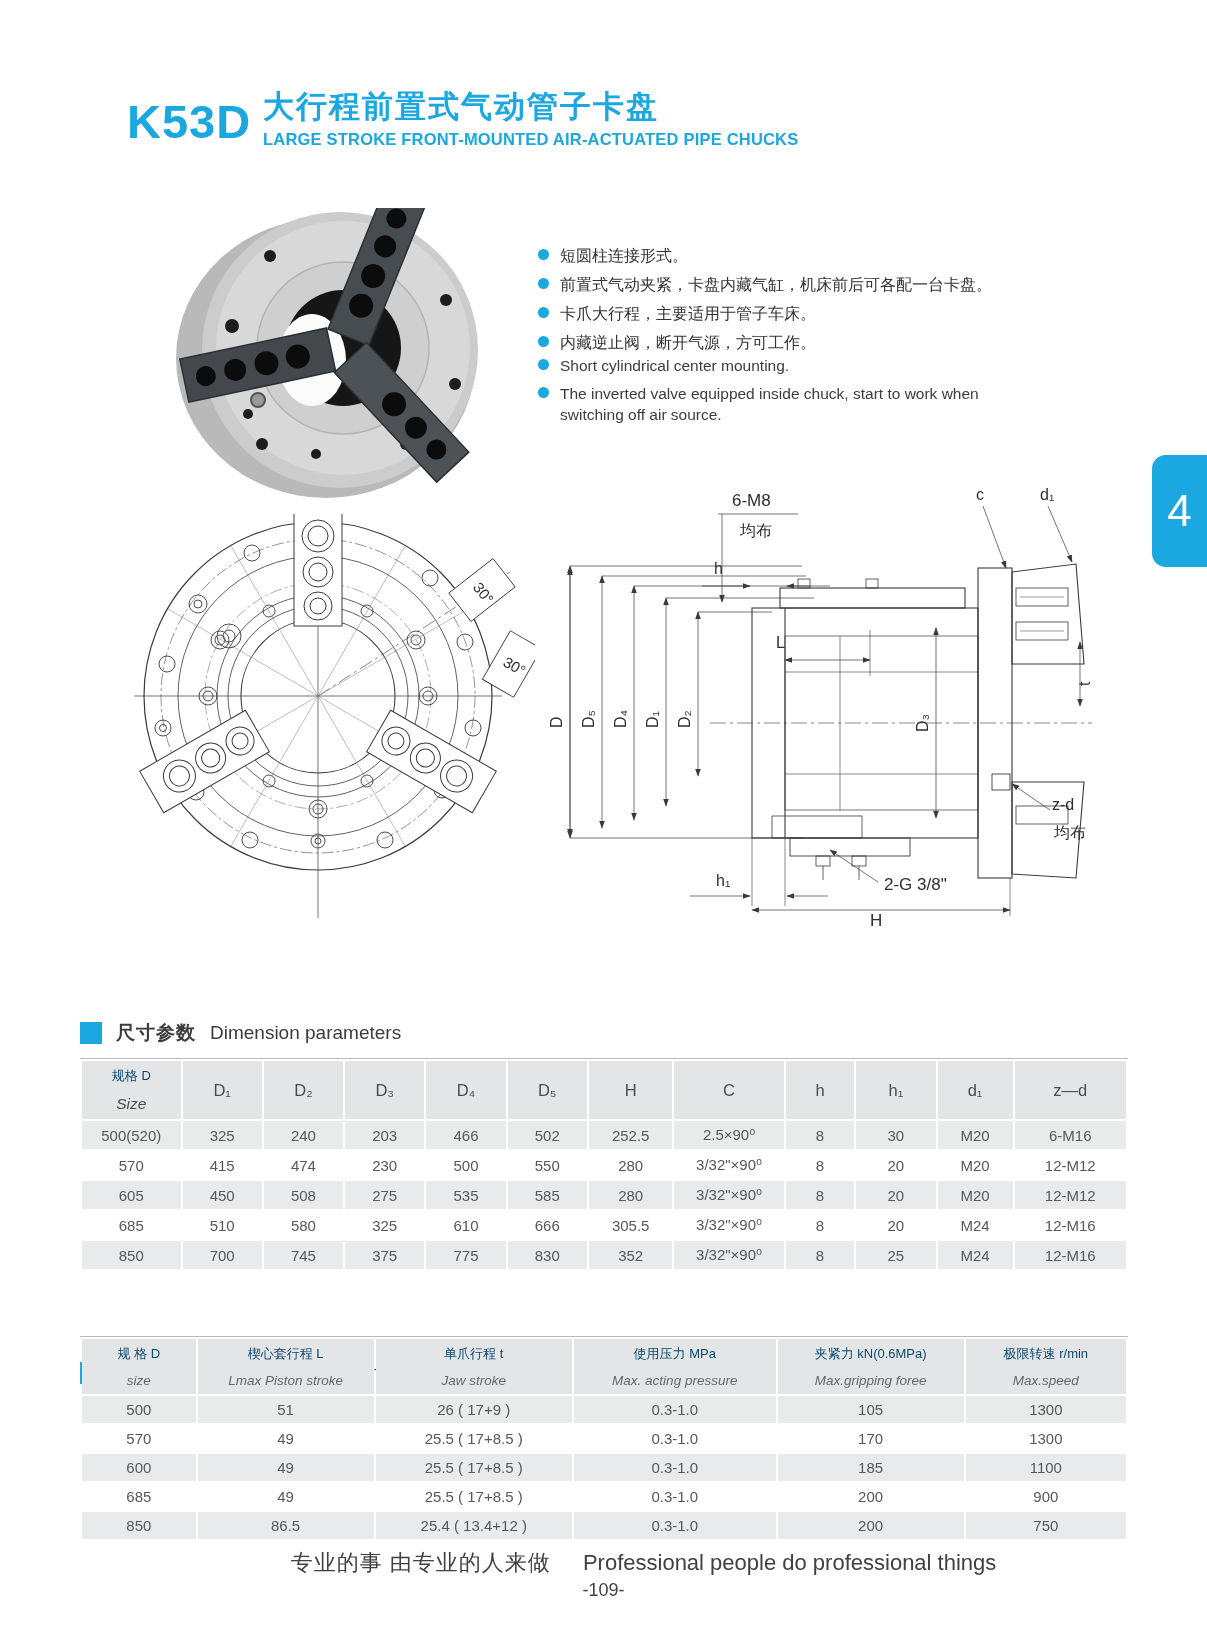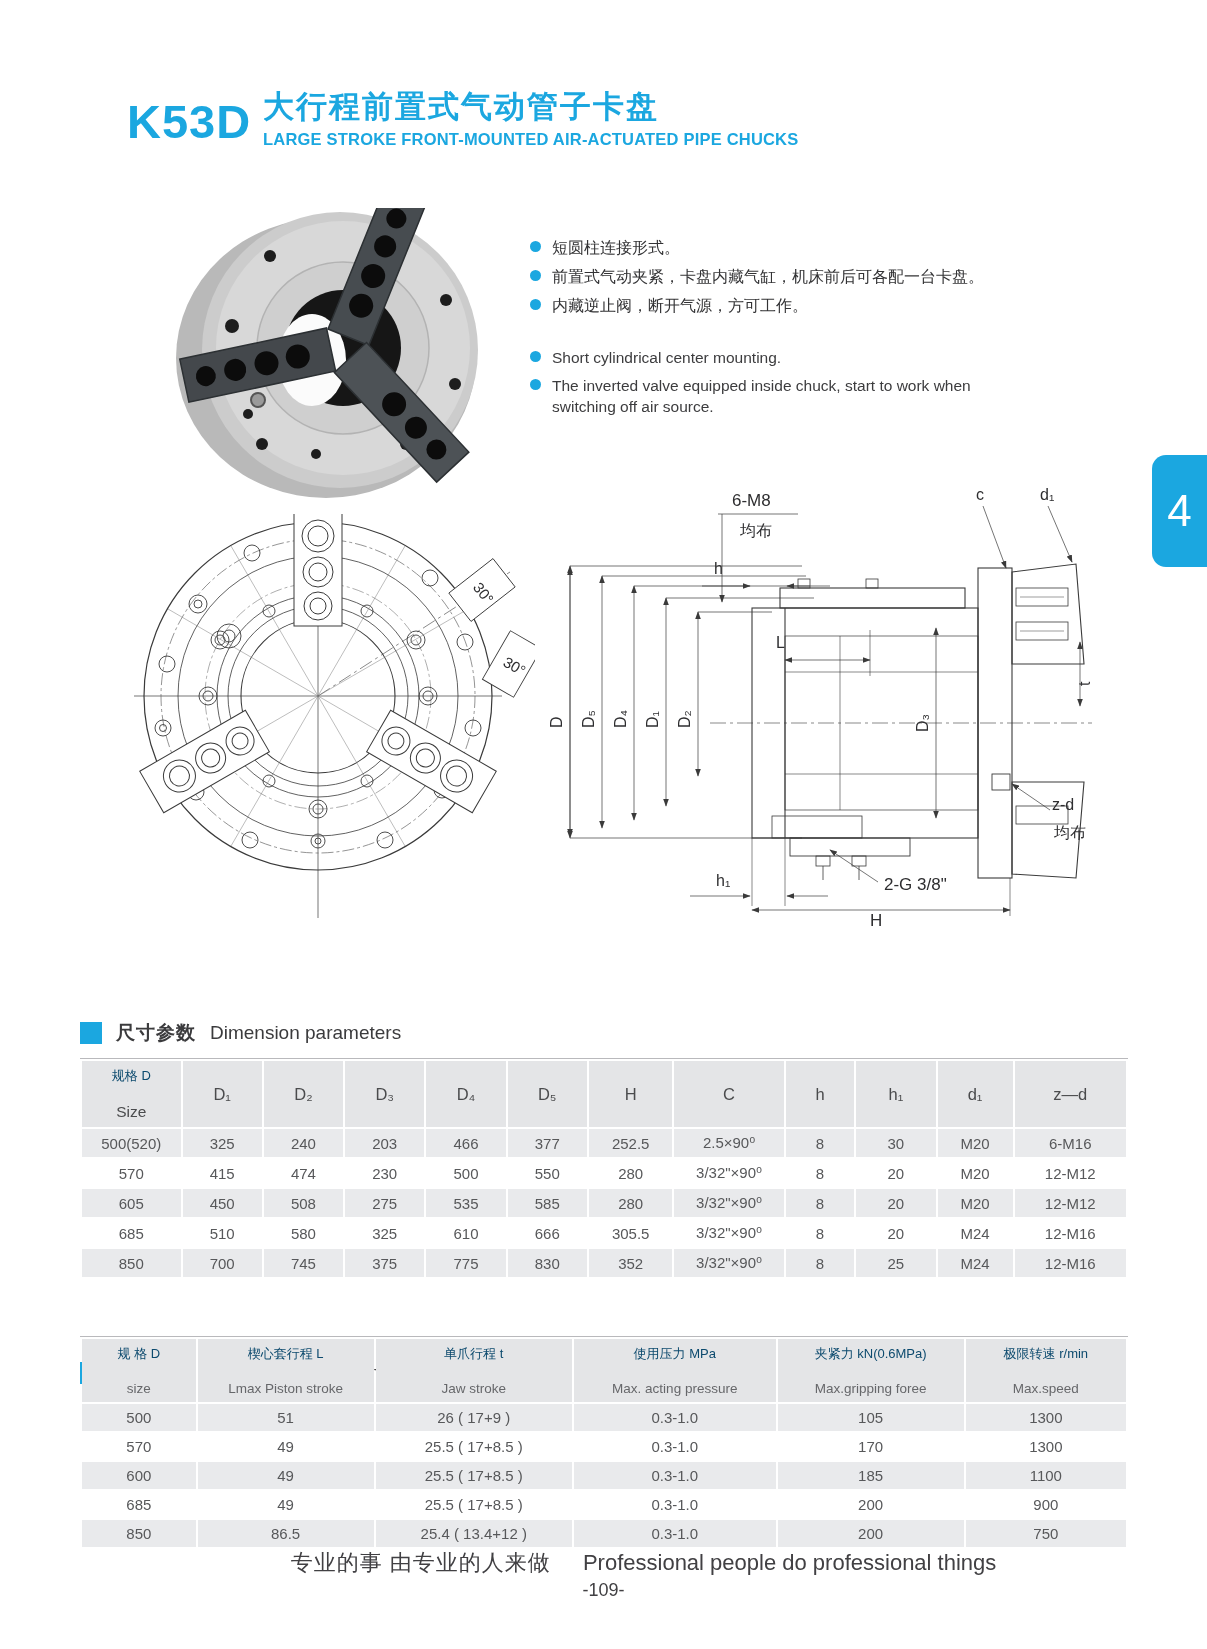--- a/index.html
+++ b/index.html
@@ -5,21 +5,21 @@
   html,body{margin:0;padding:0;background:#fff;}
   body{font-family:"Liberation Sans","DejaVu Sans",sans-serif;color:#3a3a3c;}
   .page{position:relative;width:1207px;height:1649px;background:#ffffff;overflow:hidden;margin:0 auto;}
 
   
   .model{position:absolute;left:127px;top:94px;font-size:47px;font-weight:bold;color:#1ba7e0;letter-spacing:1px;}
   .title-zh{position:absolute;left:263px;top:86px;font-size:31px;font-weight:bold;color:#1ba7e0;letter-spacing:2px;}
   .title-en{position:absolute;left:263px;top:130px;font-size:16.5px;font-weight:bold;color:#1ba7e0;letter-spacing:.2px;}
 
   
-  .feat{position:absolute;left:530px;width:480px;list-style:none;margin:0;padding:0;}
+  .feat{position:absolute;left:530px;width:480px;list-style:none;margin:8px;padding:0;}
   .feat-zh{top:237px;}
   .feat-en{top:347px;}
   .feat li{position:relative;padding-left:22px;margin-bottom:8px;font-size:16px;line-height:21px;color:#333335;}
   .feat-en li{font-size:15.5px;line-height:21px;margin-bottom:7px;color:#3c3c3e;}
   .dot{position:absolute;left:0;top:4px;width:11px;height:11px;border-radius:50%;background:#1ba7e0;}
 
   
   .side-tab{position:absolute;right:0;top:455px;width:55px;height:112px;background:#1ba7e0;border-radius:14px 0 0 14px;display:flex;align-items:center;justify-content:center;color:#fff;font-size:44px;}
 
   
@@ -36,21 +36,21 @@
 
   
   .tbl-wrap{position:absolute;left:80px;width:1048px;border-top:1px solid #b9b9bc;}
   table{width:100%;border-collapse:separate;border-spacing:2px;table-layout:fixed;}
   th{background:#e4e5e7;color:#4a4b4d;font-weight:normal;font-size:16.5px;vertical-align:middle;padding:6px 2px;}
   td{text-align:center;font-size:15px;color:#57585a;padding:5px 2px;}
   tbody tr:nth-child(odd) td{background:#e9eaec;}
   tbody tr:nth-child(even) td{background:#ffffff;}
   .dim-tbl th{height:38px;}
   .th2l .zh{display:block;font-size:13px;color:#0c4a6e;}
-  .th2l .en{display:block;font-size:13.5px;color:#66676a;margin-top:18px;}
+  .th2l .en{display:block;font-size:13.5px;color:#66676a;margin-top:10px;font-style:italic;}
 
   
   .footer{position:absolute;left:0;top:1548px;width:100%;text-align:center;font-size:22px;color:#414043;padding-left:40px;}
   .footer .zh{margin-right:26px;letter-spacing:1px;}
   .pageno{position:absolute;left:0;top:1580px;width:100%;text-align:center;font-size:18px;color:#414043;}
 </style>
 </head>
 <body>
 
 <div class="page">
@@ -102,20 +102,21 @@
           <circle cx="194" cy="30" r="11" fill="#0c0c0c"></circle>
         <circle cx="194" cy="62" r="12" fill="#0c0c0c"></circle>
           <circle cx="194" cy="94" r="12" fill="#0c0c0c"></circle>
       </g>
     </svg>
   </div>
 
   <ul class="feat feat-zh">
     <li><span class="dot"></span><span>短圆柱连接形式。</span></li>
     <li><span class="dot"></span><span>前置式气动夹紧，卡盘内藏气缸，机床前后可各配一台卡盘。</span></li>
+    <li><span class="dot"></span><span>卡爪大行程，主要适用于管子车床。</span></li>
     <li><span class="dot"></span><span>内藏逆止阀，断开气源，方可工作。</span></li>
   </ul>
 
   <ul class="feat feat-en">
     <li><span class="dot"></span><span>Short cylindrical center mounting.</span></li>
     <li><span class="dot"></span><span>The inverted valve equipped inside chuck, start to work when switching off air source.</span></li>
   </ul>
 
   <div class="side-tab">4</div>
 
@@ -378,21 +379,21 @@
           <th>z—d</th>
         </tr>
       </thead>
       <tbody>
           <tr>
             <td>500(520)</td>
             <td>325</td>
             <td>240</td>
             <td>203</td>
             <td>466</td>
-            <td>377</td>
+            <td>502</td>
             <td>252.5</td>
             <td>2.5×90⁰</td>
             <td>8</td>
             <td>30</td>
             <td>M20</td>
             <td>6-M16</td>
           </tr>
           <tr>
             <td>570</td>
             <td>415</td>

